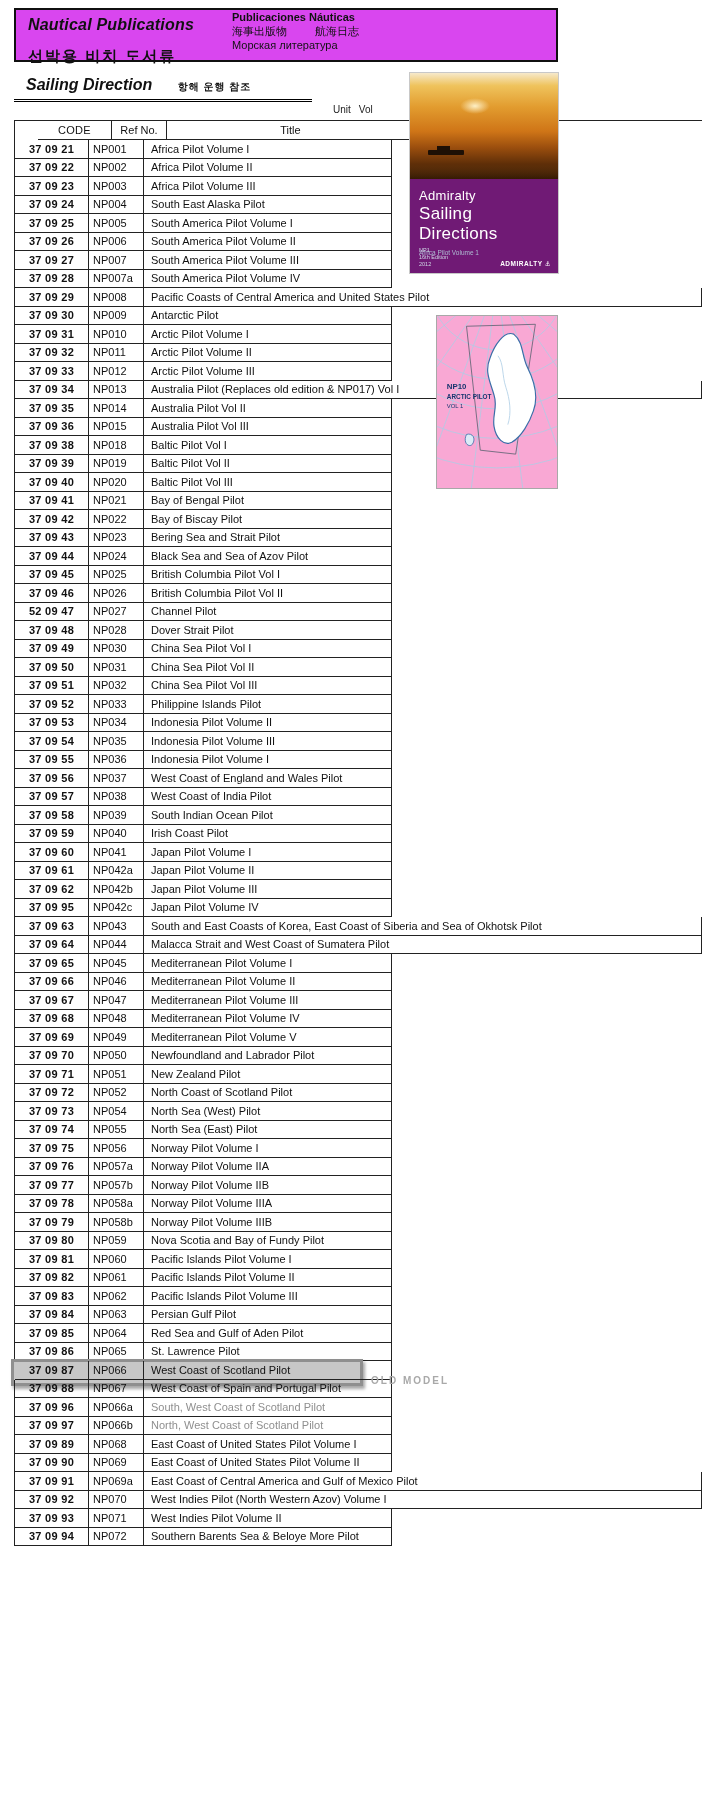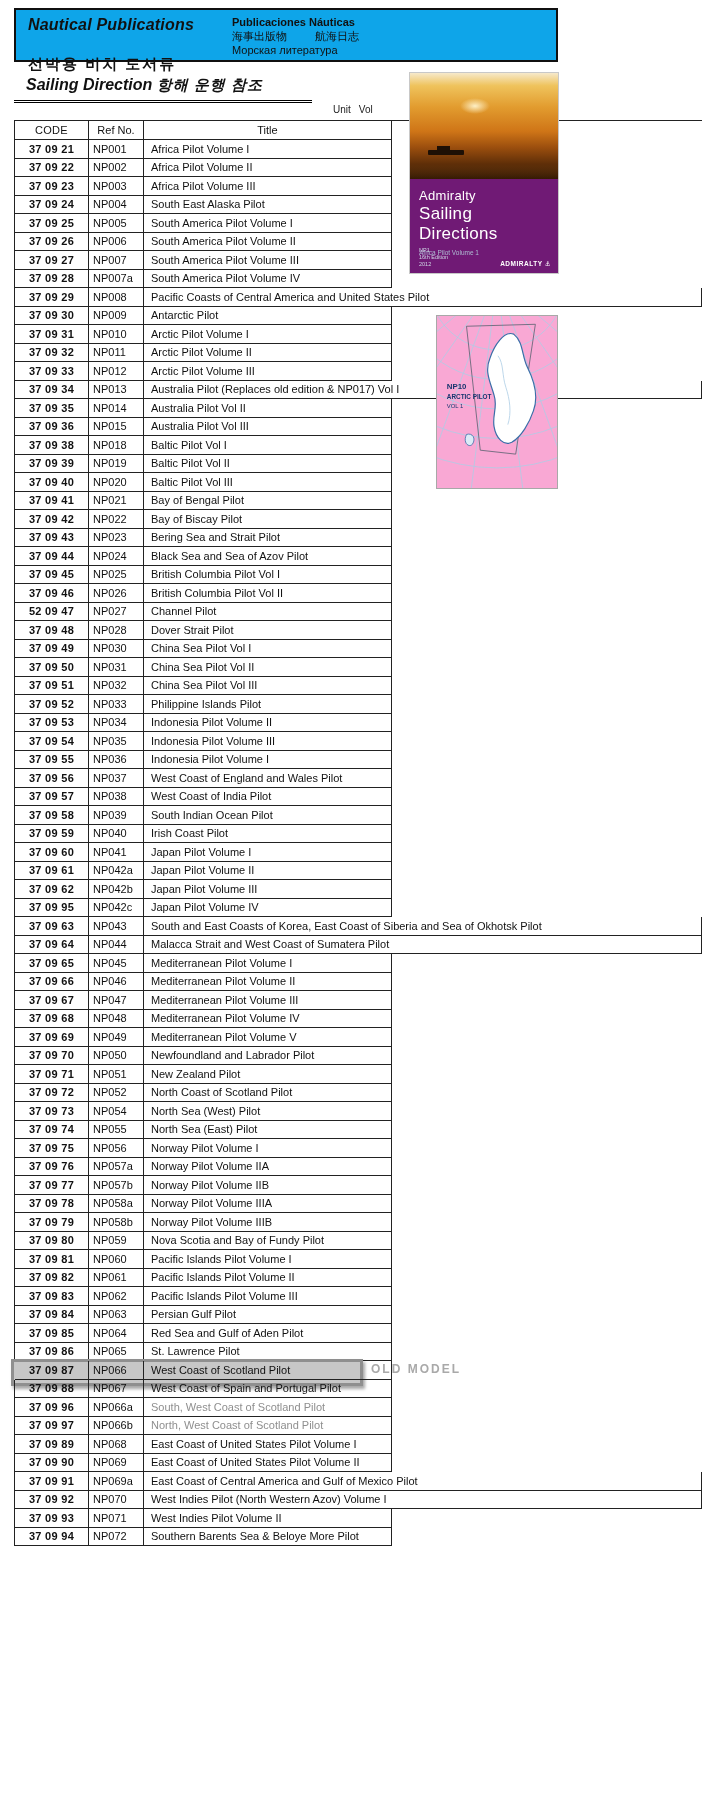--- a/index.html
+++ b/index.html
@@ -2,56 +2,56 @@
 <html><head>
 <meta charset="utf-8">
 <style>
   * { margin:0; padding:0; box-sizing:border-box; }
   html,body { background:#ffffff; }
   body { width:723px; height:1800px; font-family:"Liberation Sans","DejaVu Sans",sans-serif; color:#111; position:relative; }
   .page { position:absolute; inset:0; overflow:hidden; }
 
   
   .top-box { position:absolute; left:14px; top:8px; width:544px; height:54px;
-             background:#0ea5e9; border:2px solid #101010; display:flex; }
+             background:#d946ef; border:2px solid #101010; display:flex; }
   .top-left { width:216px; padding:6px 0 0 12px; }
   .t-en { font-size:16px; font-weight:bold; font-style:italic; letter-spacing:0.2px; }
-  .t-ko { font-size:15px; font-weight:bold; margin-top:21px; letter-spacing:2px; }
-  .top-right { padding-top:5px; font-size:11px; line-height:14px; }
+  .t-ko { font-size:15px; font-weight:bold; margin-top:13px; letter-spacing:2px; }
+  .top-right { font-size:11px; line-height:14px; }
   .t-es { font-weight:bold; }
   .zh-gap { margin-left:28px; }
 
   
   .section-title { position:absolute; left:14px; top:74px; width:298px;
                    padding:2px 0 5px 12px; border-bottom:3px double #000; }
   .s-en { font-size:16px; font-weight:bold; font-style:italic; }
-  .s-ko { font-size:15px; font-weight:bold; margin-left:0; letter-spacing:1px;font-style:italic; }
+  .s-ko { font-size:10px; font-weight:bold; margin-left:21px; letter-spacing:1px; }
   .unit-label { position:absolute; left:333px; top:104px; font-size:10px; color:#222; }
   .unit-label .unit-val { margin-left:8px; }
 
   
   .table { position:absolute; left:14px; top:120px; }
-  .thead { display:flex; height:20px; border-top:1px solid #222; border-left:1px solid #222; }
+  .thead { display:flex; height:20px; border-top:1px solid #222; border-left:1px solid #222;padding-left:23px; }
   .trow  { display:flex; height:18.5px; border-left:1px solid #222; position:relative; }
   .cell  { border-right:1px solid #222; border-bottom:1px solid #222;
            font-size:11px; display:flex; align-items:center; position:relative; background:transparent; }
   .cell.code  { width:74px;  justify-content:center; font-weight:bold; letter-spacing:0.3px; }
   .cell.ref   { width:55px;  padding-left:4px; }
   .cell.title { width:248px; padding-left:7px; white-space:nowrap; overflow:visible; }
   .hcell { font-weight:normal; }
   .hcell.code, .hcell.ref, .hcell.title { justify-content:center; padding-left:0; font-weight:normal; }
   .trow.wide .cell.title { width:558px; }
 
   .trow.muted .cell.title { color:#8f8f8f; }
 
   .trow.highlight::before { content:""; position:absolute; left:-4px; top:-2px;
        width:346px; height:21px; background:#c7c7c7; border:3px solid #8f8f8f;
        box-shadow:2px 3px 3px rgba(0,0,0,0.35); z-index:0; }
   .trow.highlight .cell { z-index:1; }
-  .old-note { position:absolute; left:356px; top:1px; font-size:12px; font-weight:bold;
+  .old-note { position:absolute; left:356px; top:14px; font-size:10px; font-weight:bold;
               color:#a9a9a9; letter-spacing:2px; z-index:1; white-space:nowrap; }
 
   
   .book-cover { position:absolute; left:410px; top:73px; width:148px; height:200px;
                 display:flex; flex-direction:column; box-shadow:0 0 0 1px #c8c8c8; }
   .cover-photo { height:106px; position:relative;
       background:linear-gradient(180deg,#f6e9cb 0%,#efc35c 12%,#e29c2f 32%,#cf7517 55%,#9c4f0e 70%,#5e2e08 86%,#32190421 100%),
                  linear-gradient(180deg,#e8a944,#351a04); }
   .cover-sun { position:absolute; left:34%; top:24%; width:30px; height:16px;
       background:radial-gradient(ellipse at center, rgba(255,244,205,0.95) 0%, rgba(255,205,110,0) 70%); }

